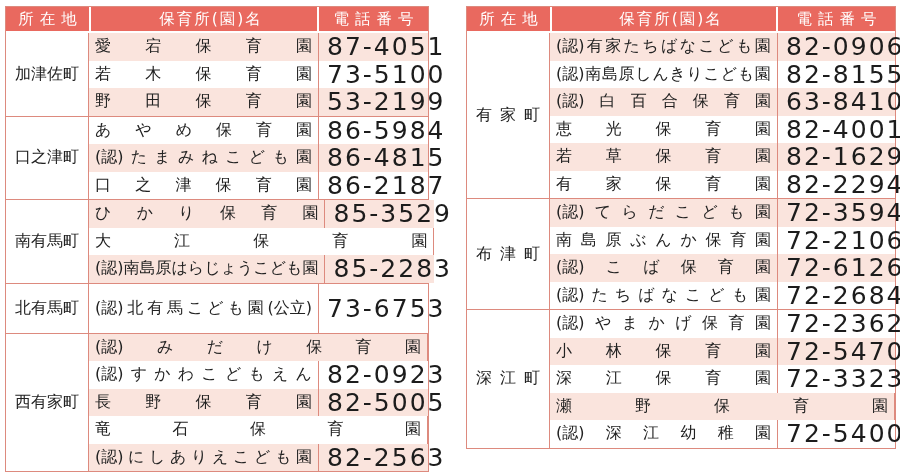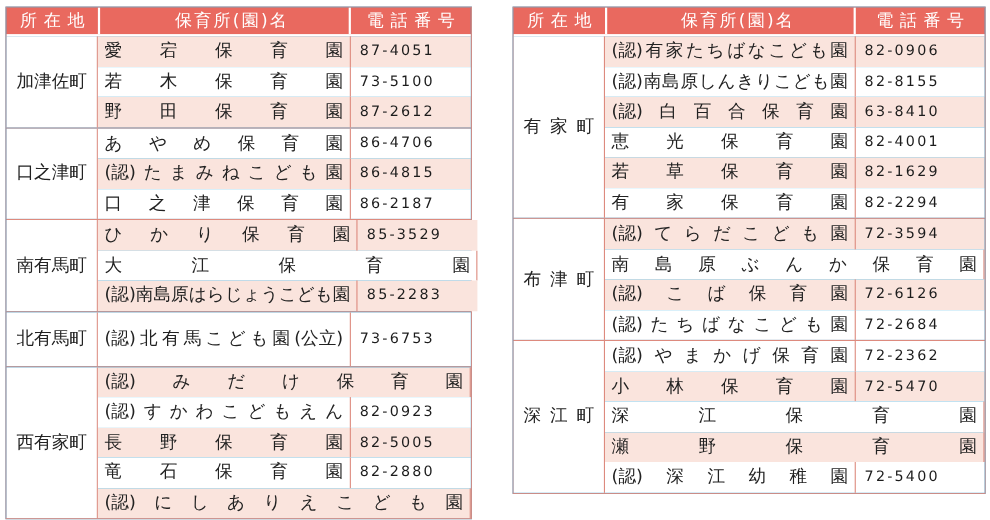--- a/index.html
+++ b/index.html
@@ -68,21 +68,21 @@
     display: flex; align-items: center; justify-content: space-between;
     padding: 0 6px;
     border-right: 1px solid var(--border);
     font-size: 16px; white-space: nowrap;
   }
   .name-cell span { display: inline-block; }
   .phone-cell {
     width: 109px;
     display: flex; align-items: center;
     padding-left: 8px;
-    font-size: 13px; letter-spacing: 2px;
+    font-size: 25px; letter-spacing: 2px;
     color: var(--phone-text);
     white-space: nowrap;
   }
   .t2 .phone-cell { width: 117px; }
 </style>
 </head>
 <body>
 
 <div class="tables">
 
@@ -124,21 +124,21 @@
               <div class="phone-cell">73-5100</div>
             </div>
             <div class="row shaded">
               <div class="name-cell">
                 <span>野</span>
                 <span>田</span>
                 <span>保</span>
                 <span>育</span>
                 <span>園</span>
               </div>
-              <div class="phone-cell">87-2612</div>
+              <div class="phone-cell">53-2199</div>
             </div>
           </div>
         </div>
         <div class="group">
           <div class="loc-cell">
             <div class="jspread">
               <span>口</span>
               <span>之</span>
               <span>津</span>
               <span>町</span>
@@ -147,21 +147,21 @@
           <div class="rows">
             <div class="row">
               <div class="name-cell">
                 <span>あ</span>
                 <span>や</span>
                 <span>め</span>
                 <span>保</span>
                 <span>育</span>
                 <span>園</span>
               </div>
-              <div class="phone-cell">86-4706</div>
+              <div class="phone-cell">86-5984</div>
             </div>
             <div class="row shaded">
               <div class="name-cell">
                 <span>(認)</span>
                 <span>た</span>
                 <span>ま</span>
                 <span>み</span>
                 <span>ね</span>
                 <span>こ</span>
                 <span>ど</span>
@@ -305,35 +305,35 @@
               <div class="phone-cell">82-5005</div>
             </div>
             <div class="row">
               <div class="name-cell">
                 <span>竜</span>
                 <span>石</span>
                 <span>保</span>
                 <span>育</span>
                 <span>園</span>
               </div>
-              <div class="phone-cell">82-2880</div>
             </div>
             <div class="row shaded">
               <div class="name-cell">
                 <span>(認)</span>
                 <span>に</span>
                 <span>し</span>
                 <span>あ</span>
                 <span>り</span>
                 <span>え</span>
                 <span>こ</span>
                 <span>ど</span>
                 <span>も</span>
                 <span>園</span>
               </div>
+              <div class="phone-cell">82-2563</div>
             </div>
           </div>
         </div>
       </div>
   </div>
 
   <div class="rtable t2">
     <div class="thead">
       <div class="th h-loc">所在地</div>
       <div class="th h-name">保育所(園)名</div>
@@ -453,20 +453,21 @@
                 <span>南</span>
                 <span>島</span>
                 <span>原</span>
                 <span>ぶ</span>
                 <span>ん</span>
                 <span>か</span>
                 <span>保</span>
                 <span>育</span>
                 <span>園</span>
               </div>
+              <div class="phone-cell">72-2106</div>
             </div>
             <div class="row shaded">
               <div class="name-cell">
                 <span>(認)</span>
                 <span>こ</span>
                 <span>ば</span>
                 <span>保</span>
                 <span>育</span>
                 <span>園</span>
               </div>
@@ -521,20 +522,21 @@
               <div class="phone-cell">72-5470</div>
             </div>
             <div class="row">
               <div class="name-cell">
                 <span>深</span>
                 <span>江</span>
                 <span>保</span>
                 <span>育</span>
                 <span>園</span>
               </div>
+              <div class="phone-cell">72-3323</div>
             </div>
             <div class="row shaded">
               <div class="name-cell">
                 <span>瀬</span>
                 <span>野</span>
                 <span>保</span>
                 <span>育</span>
                 <span>園</span>
               </div>
             </div>

